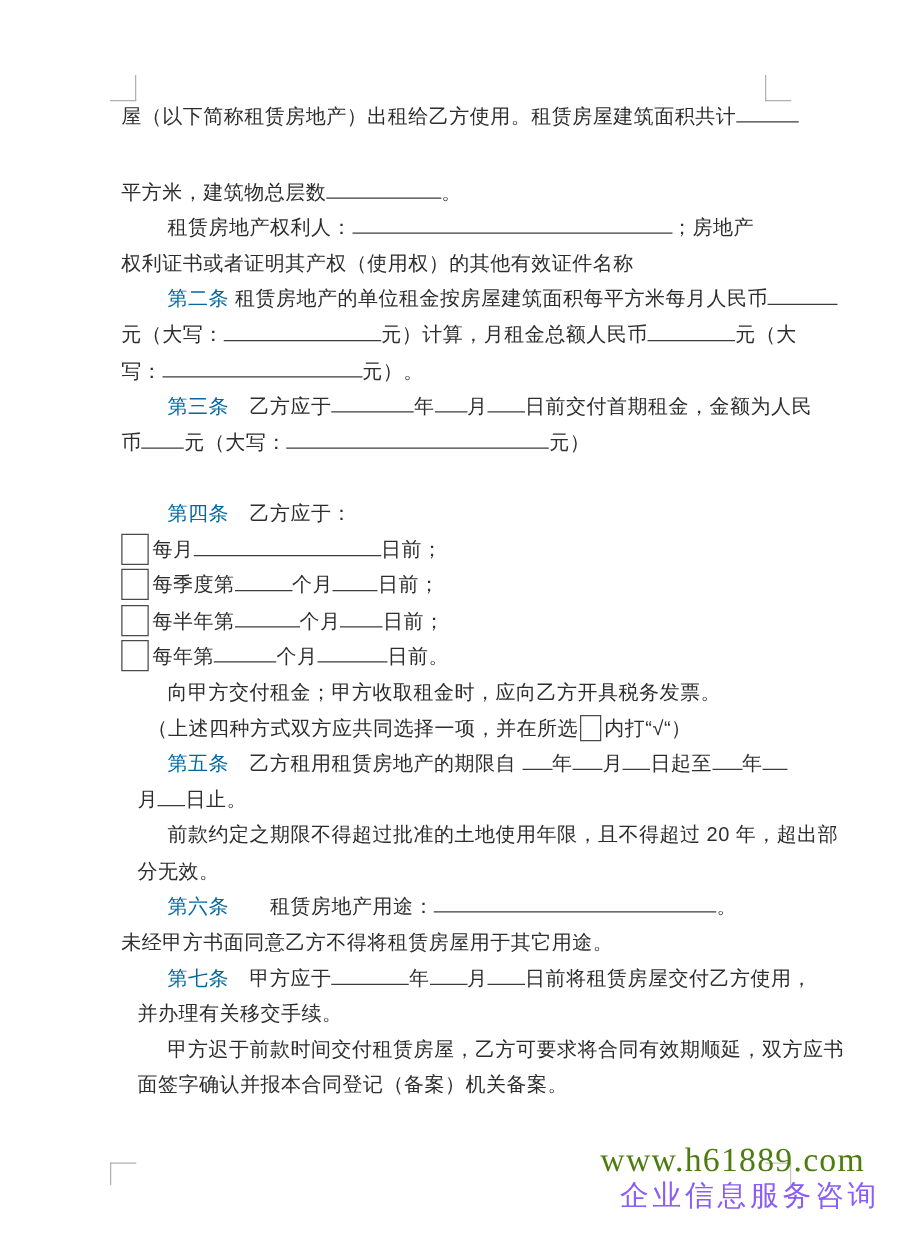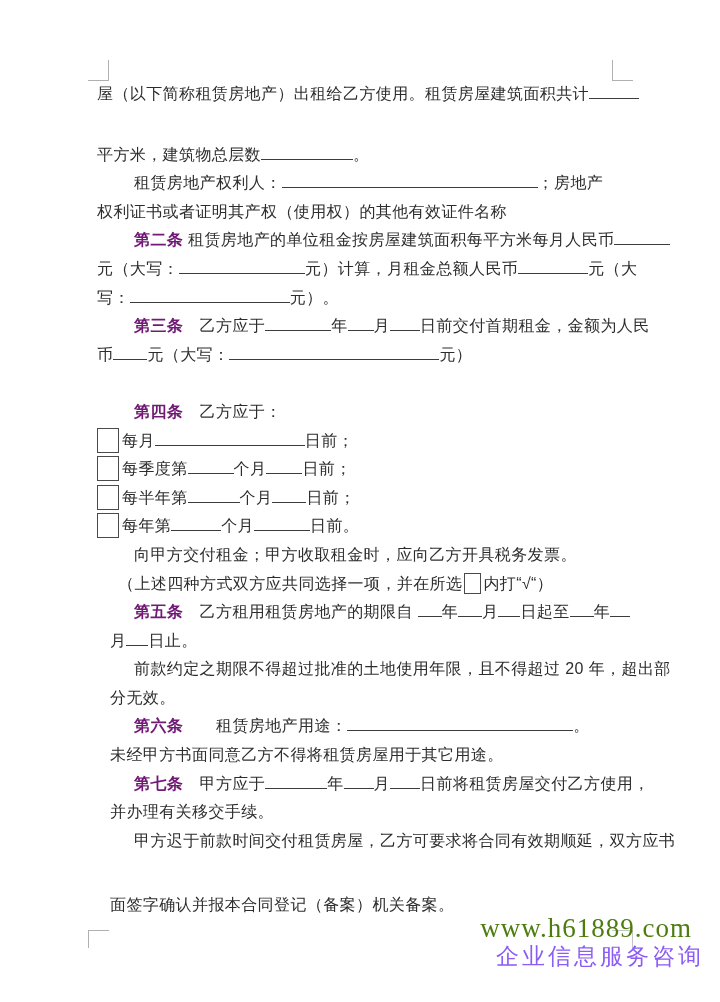--- a/index.html
+++ b/index.html
@@ -15,21 +15,21 @@
   .crop.tl{left:88px;top:60px;border-right:1px solid #b0b0b0;border-bottom:1px solid #b0b0b0;}
   .crop.tr{left:612px;top:60px;border-left:1px solid #b0b0b0;border-bottom:1px solid #b0b0b0;}
   .crop.bl{left:88px;top:930px;height:17px;border-left:1px solid #b0b0b0;border-top:1px solid #b0b0b0;}
   .crop.br{left:612px;top:930px;height:17px;border-right:1px solid #c5c5c5;border-top:1px solid #c5c5c5;}
   
   .doc{
     position:absolute;left:97px;top:80px;width:516px;
     font-size:16px;color:#2d2d2d;letter-spacing:0.4px;
   }
   .line{height:28.6px;line-height:28.6px;white-space:nowrap;}
-  .line .bold{font-weight:bold;color:#701a75;}
+  .line .bold{font-weight:normal;color:#0369a1;}
   .blank{
     display:inline-block;height:15px;
     border-bottom:1px solid #3c3c3c;
   }
   .checkbox{display:inline-block;background:#fff;border:1px solid #4a4a4a;}
   .checkbox.lg{width:20px;height:23px;vertical-align:-7px;margin-right:3px;}
   .checkbox.sm{width:15px;height:19px;vertical-align:-5px;margin:0 2px;}
   
   .watermark{
     position:absolute;right:16px;bottom:33px;text-align:right;
@@ -64,25 +64,25 @@
       <div class="line" style="margin-left: 0px;"><span class="checkbox lg"></span><span>每季度第</span><span class="blank" style="width: 46px;"></span><span>个月</span><span class="blank" style="width: 36px;"></span><span>日前；</span></div>
       <div class="line" style="margin-left: 0px;"><span class="checkbox lg"></span><span>每半年第</span><span class="blank" style="width: 52px;"></span><span>个月</span><span class="blank" style="width: 34px;"></span><span>日前；</span></div>
       <div class="line" style="margin-left: 0px;"><span class="checkbox lg"></span><span>每年第</span><span class="blank" style="width: 50px;"></span><span>个月</span><span class="blank" style="width: 56px;"></span><span>日前。</span></div>
       <div class="line" style="margin-left: 37px;"><span>向甲方交付租金；甲方收取租金时，应向乙方开具税务发票。</span></div>
       <div class="line" style="margin-left: 21px;"><span>（上述四种方式双方应共同选择一项，并在所选</span><span class="checkbox sm"></span><span>内打“√“）</span></div>
       <div class="line" style="margin-left: 37px;"><span class="bold">第五条</span><span>　乙方租用租赁房地产的期限自 </span><span class="blank" style="width: 24px;"></span><span>年</span><span class="blank" style="width: 24px;"></span><span>月</span><span class="blank" style="width: 22px;"></span><span>日起至</span><span class="blank" style="width: 24px;"></span><span>年</span><span class="blank" style="width: 20px;"></span></div>
       <div class="line" style="margin-left: 13px;"><span>月</span><span class="blank" style="width: 22px;"></span><span>日止。</span></div>
       <div class="line" style="margin-left: 37px;"><span>前款约定之期限不得超过批准的土地使用年限，且不得超过 20 年，超出部</span></div>
       <div class="line" style="margin-left: 13px;"><span>分无效。</span></div>
       <div class="line" style="margin-left: 37px;"><span class="bold">第六条</span><span>　　租赁房地产用途：</span><span class="blank" style="width: 226px;"></span><span>。</span></div>
-      <div class="line" style="margin-left: 13px;"><span>未经甲方书面同意乙方不得将租赁房屋用于其它用途。</span></div>
+      <div class="line" style=""><span>未经甲方书面同意乙方不得将租赁房屋用于其它用途。</span></div>
       <div class="line" style="margin-left: 37px;"><span class="bold">第七条</span><span>　甲方应于</span><span class="blank" style="width: 62px;"></span><span>年</span><span class="blank" style="width: 30px;"></span><span>月</span><span class="blank" style="width: 30px;"></span><span>日前将租赁房屋交付乙方使用，</span></div>
       <div class="line" style="margin-left: 13px;"><span>并办理有关移交手续。</span></div>
       <div class="line" style="margin-left: 37px;"><span>甲方迟于前款时间交付租赁房屋，乙方可要求将合同有效期顺延，双方应书</span></div>
-      <div class="line" style="margin-left: 13px; margin-top: 36px;"><span>面签字确认并报本合同登记（备案）机关备案。</span></div>
+      <div class="line" style="margin-left: 13px;"><span>面签字确认并报本合同登记（备案）机关备案。</span></div>
     </div>
 
   <div class="watermark">
     <div class="wm1" style="color: #4d7c0f;">www.h61889.com</div>
     <div class="wm2" style="color: #8b5cf6;">企业信息服务咨询</div>
   </div>
 
 </div>
 
 </body></html>

